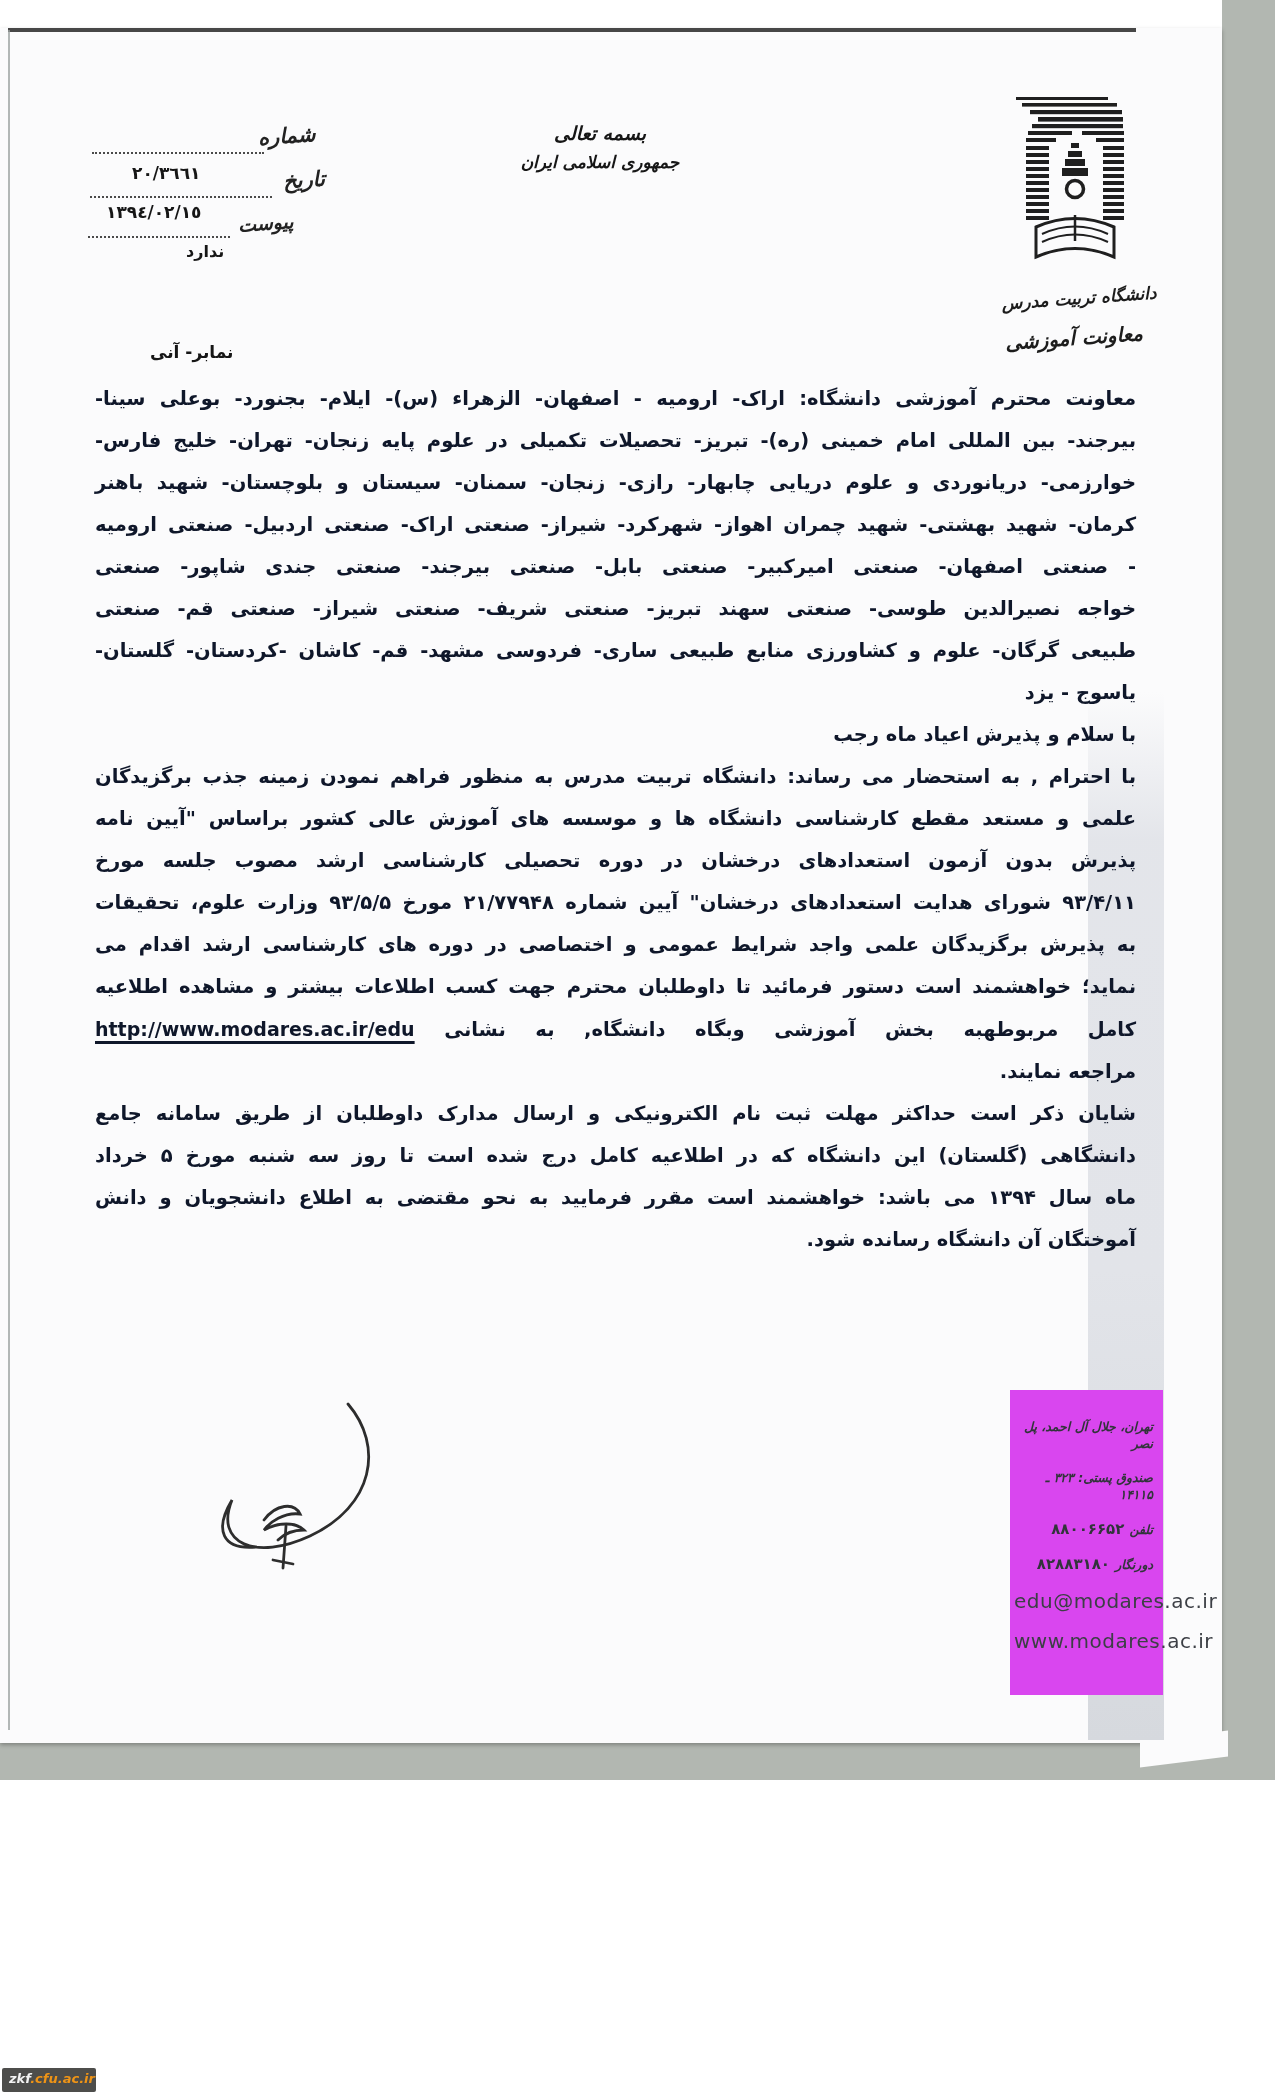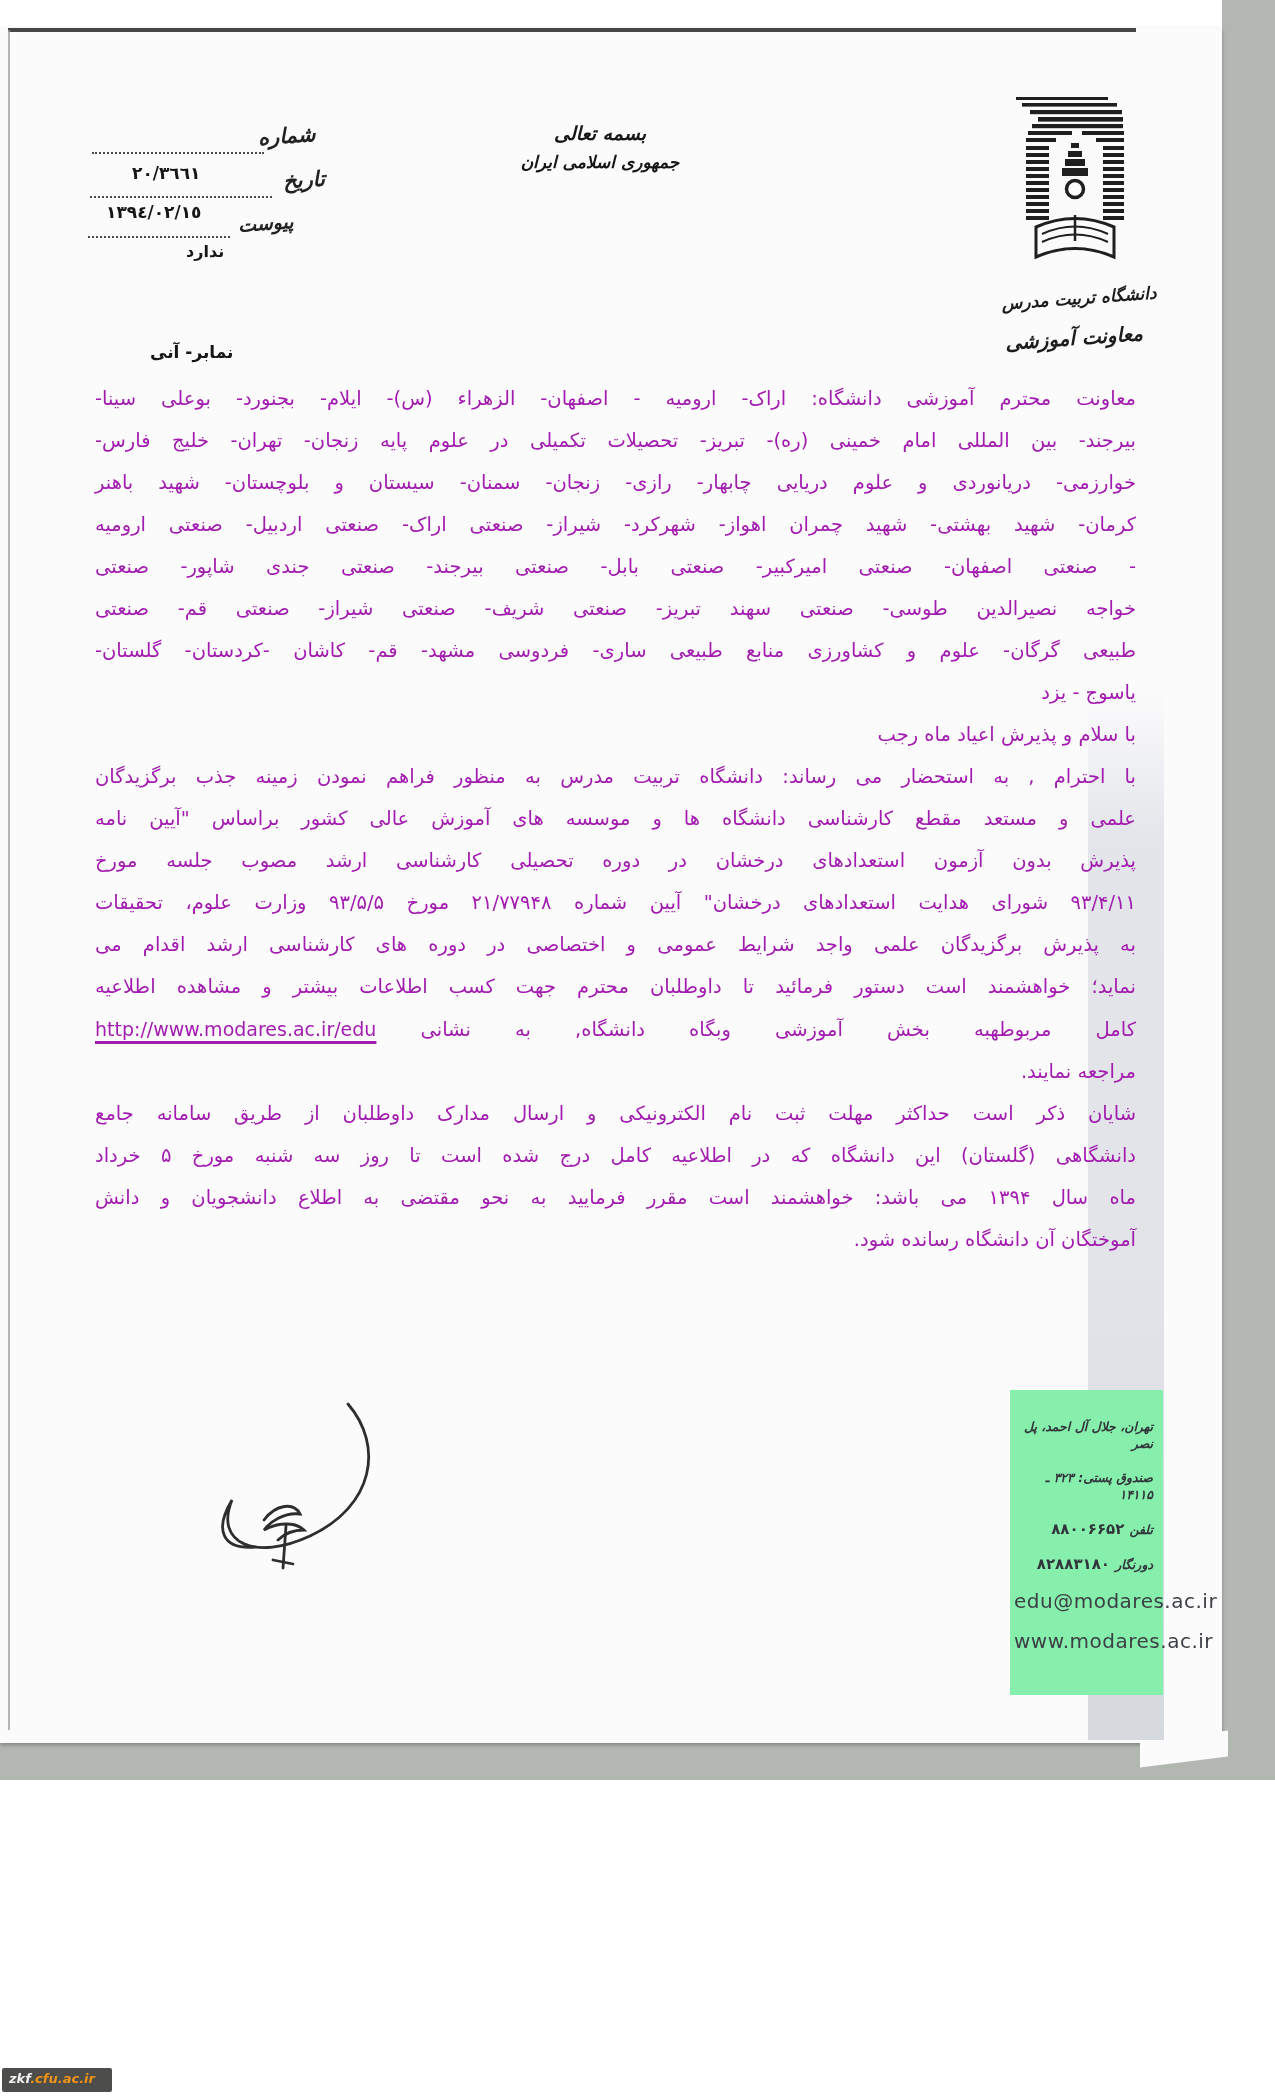--- a/index.html
+++ b/index.html
@@ -9,60 +9,60 @@
 
   
   .scan-right{left:1222px;top:0;width:53px;height:1780px;background:#b2b7b1;}
   .scan-bottom{left:0;top:1742px;width:1275px;height:38px;background:#b2b7b1;}
   .paper{left:0;top:28px;width:1222px;height:1715px;background:#fbfbfc;box-shadow:0 2px 4px rgba(0,0,0,.28);}
   .corner-wedge{left:1140px;top:1736px;width:88px;height:26px;background:#fbfbfc;transform:skewY(-7deg);}
   .topline{left:8px;top:28px;width:1128px;height:4px;background:#474747;}
   .leftline{left:8px;top:30px;width:2px;height:1700px;background:#9aa09f;opacity:.75;}
   .side-shadow{left:1088px;top:692px;width:76px;height:1048px;
      background:linear-gradient(180deg,rgba(226,228,233,0),rgba(226,228,233,.95) 14%,#e2e4e9 55%,#d6d9de 100%);}
-  .addr-panel{left:1010px;top:1390px;width:153px;height:305px;background:#86efac;direction:rtl;}
+  .addr-panel{left:1010px;top:1390px;width:153px;height:305px;background:#d946ef;direction:rtl;}
 
   
   .fld-label{font-style:italic;font-weight:bold;font-size:21px;color:#222;transform:rotate(-4deg);}
   .fld-value{font-weight:bold;font-size:17px;direction:rtl;}
   .dotline{height:0;border-bottom:2px dotted #4a4a4a;}
 
   .bismillah{left:485px;top:122px;width:230px;text-align:center;direction:rtl;}
   .bismillah .b1{font-style:italic;font-weight:bold;font-size:19px;}
   .bismillah .b2{font-style:italic;font-weight:bold;font-size:17px;margin-top:8px;}
 
   .org-caption{direction:rtl;text-align:center;font-style:italic;font-weight:bold;transform:rotate(-4deg);color:#1c1c1c;}
   .org1{left:993px;top:288px;width:172px;font-size:17px;}
   .org2{left:988px;top:326px;width:172px;font-size:20px;}
 
   .transmission{left:150px;top:342px;font-weight:bold;font-size:17px;direction:rtl;}
 
   
-  .body-host{left:95px;top:378px;width:1041px;direction:rtl;font-weight:normal;font-size:19.5px;line-height:42px;color:#a21caf;}
+  .body-host{left:95px;top:378px;width:1041px;direction:rtl;font-weight:bold;font-size:19.5px;line-height:42px;color:#0f172a;}
   .bline{text-align:right;white-space:normal;}
   .bline.j{text-align:justify;text-align-last:justify;}
   .url{text-decoration:underline;text-decoration-thickness:2.5px;text-underline-offset:5px;
        direction:ltr;unicode-bidi:embed;font-size:19px;}
 
   
   .sig-block{left:172px;top:1392px;width:215px;direction:rtl;text-align:center;font-weight:bold;line-height:31px;}
   .sig-block .s1{font-size:17px;}
   .sig-block .s2{font-size:18px;}
   .sig-block .s3{font-size:18px;}
   .sig-svg{left:198px;top:1398px;}
 
   
   .addr-line{padding:0 10px 0 4px;text-align:right;color:#31343a;}
   .a-cal{font-style:italic;font-weight:bold;font-size:12.5px;line-height:17px;}
   .a-num{font-size:15px;font-weight:bold;letter-spacing:2px;}
   .a-latin{font-size:20px;color:#3c3f45;letter-spacing:.5px;text-align:right;direction:ltr;}
   .m-t1{margin-top:28px;} .m-t2{margin-top:17px;} .m-t3{margin-top:16px;}
 
   
-  .watermark{left:2px;top:2068px;height:21px;padding:1px 17px 2px 7px;background:#4d4d4b;border-radius:2px;
+  .watermark{left:2px;top:2068px;height:21px;padding:1px 1px 2px 7px;background:#4d4d4b;border-radius:2px;
              font-style:italic;font-weight:bold;font-size:13px;line-height:19px;white-space:nowrap;}
   .wm-prefix{color:#f2f2f2;} .wm-suffix{color:#ef9416;}
 
   svg .ink{fill:#1f1f1f;}
 </style>
 </head>
 <body>
 
 <div class="canvas">
 

